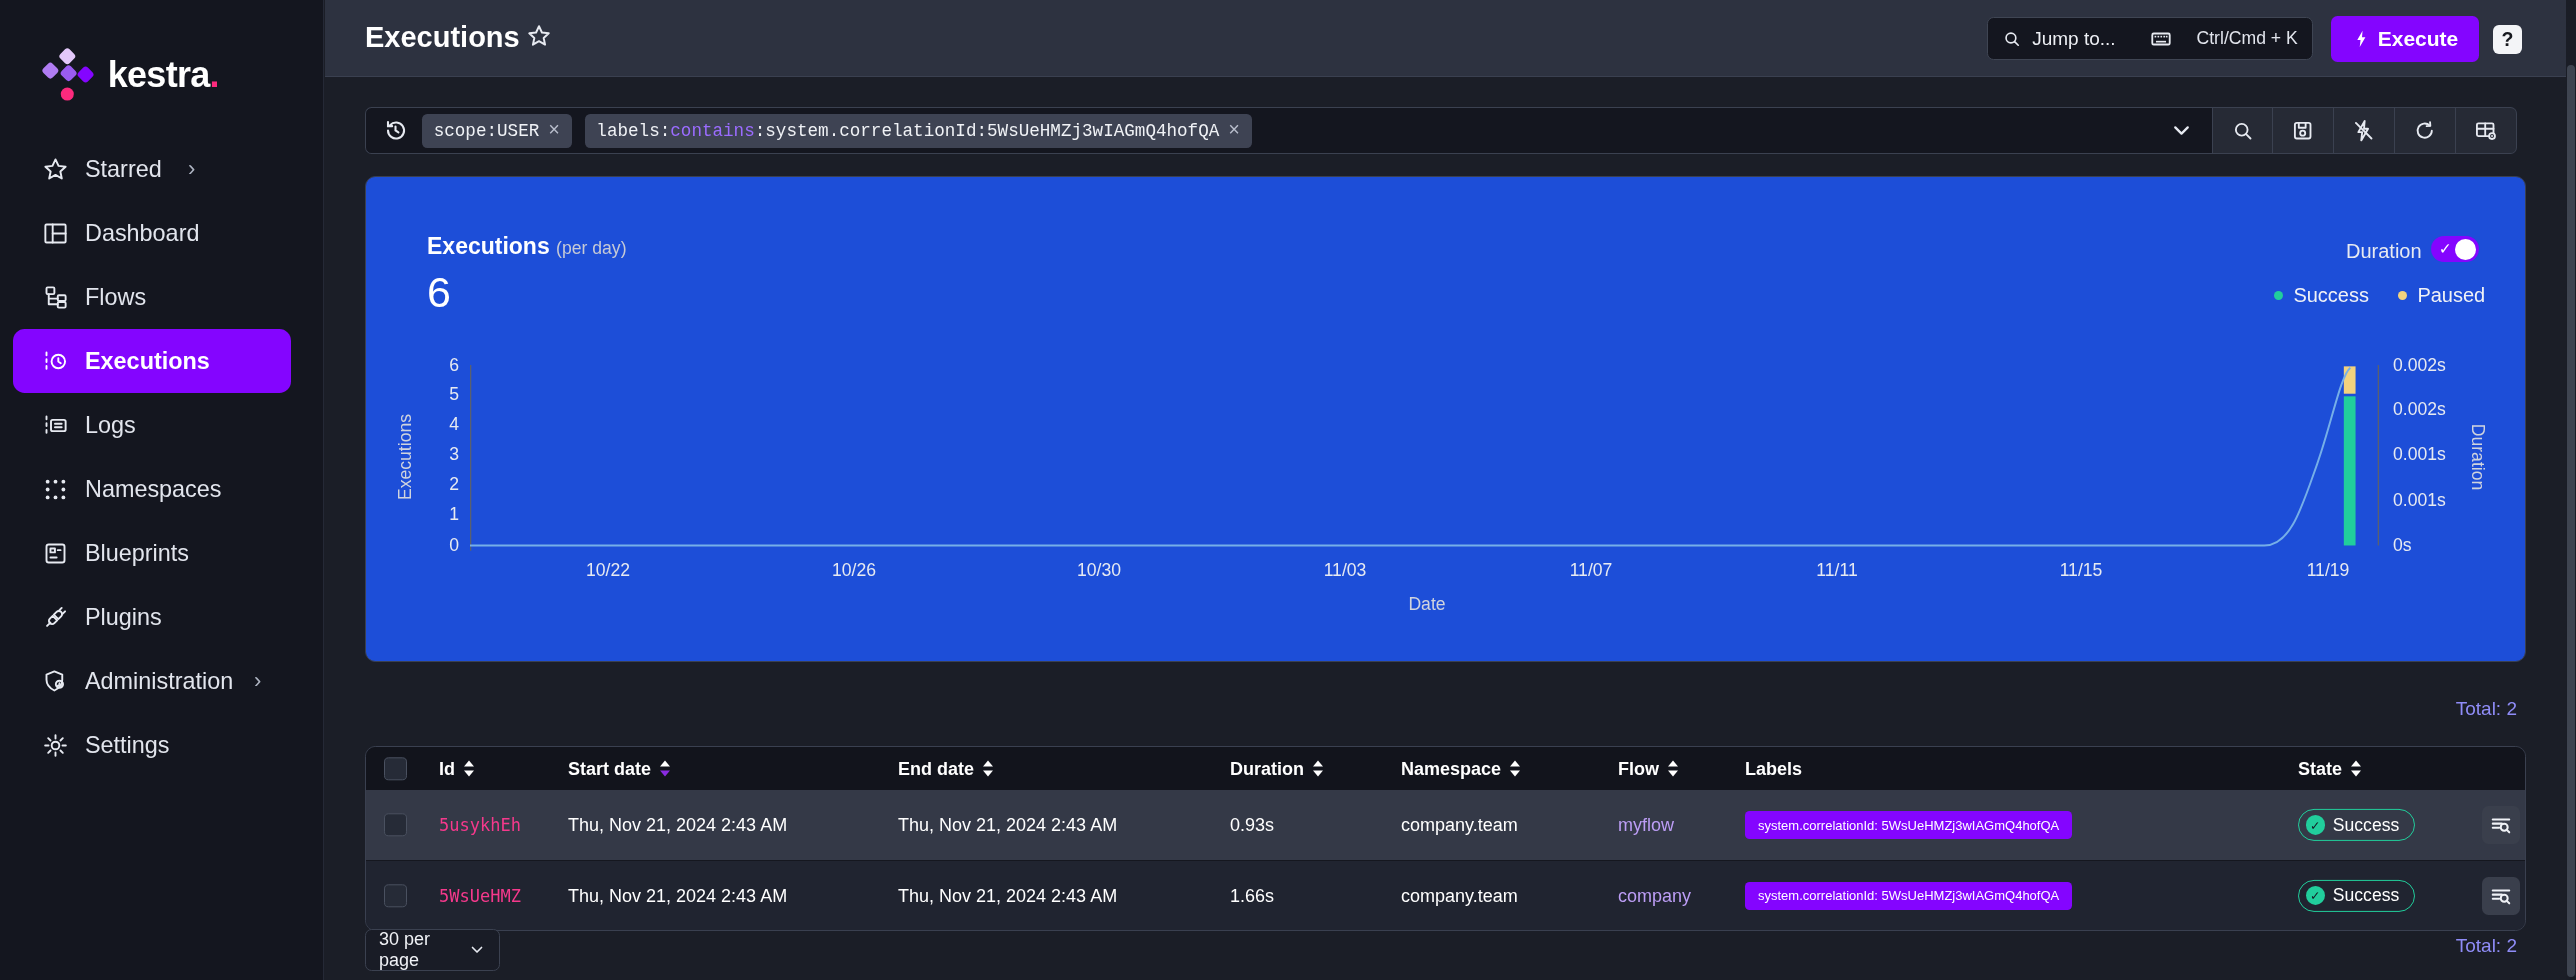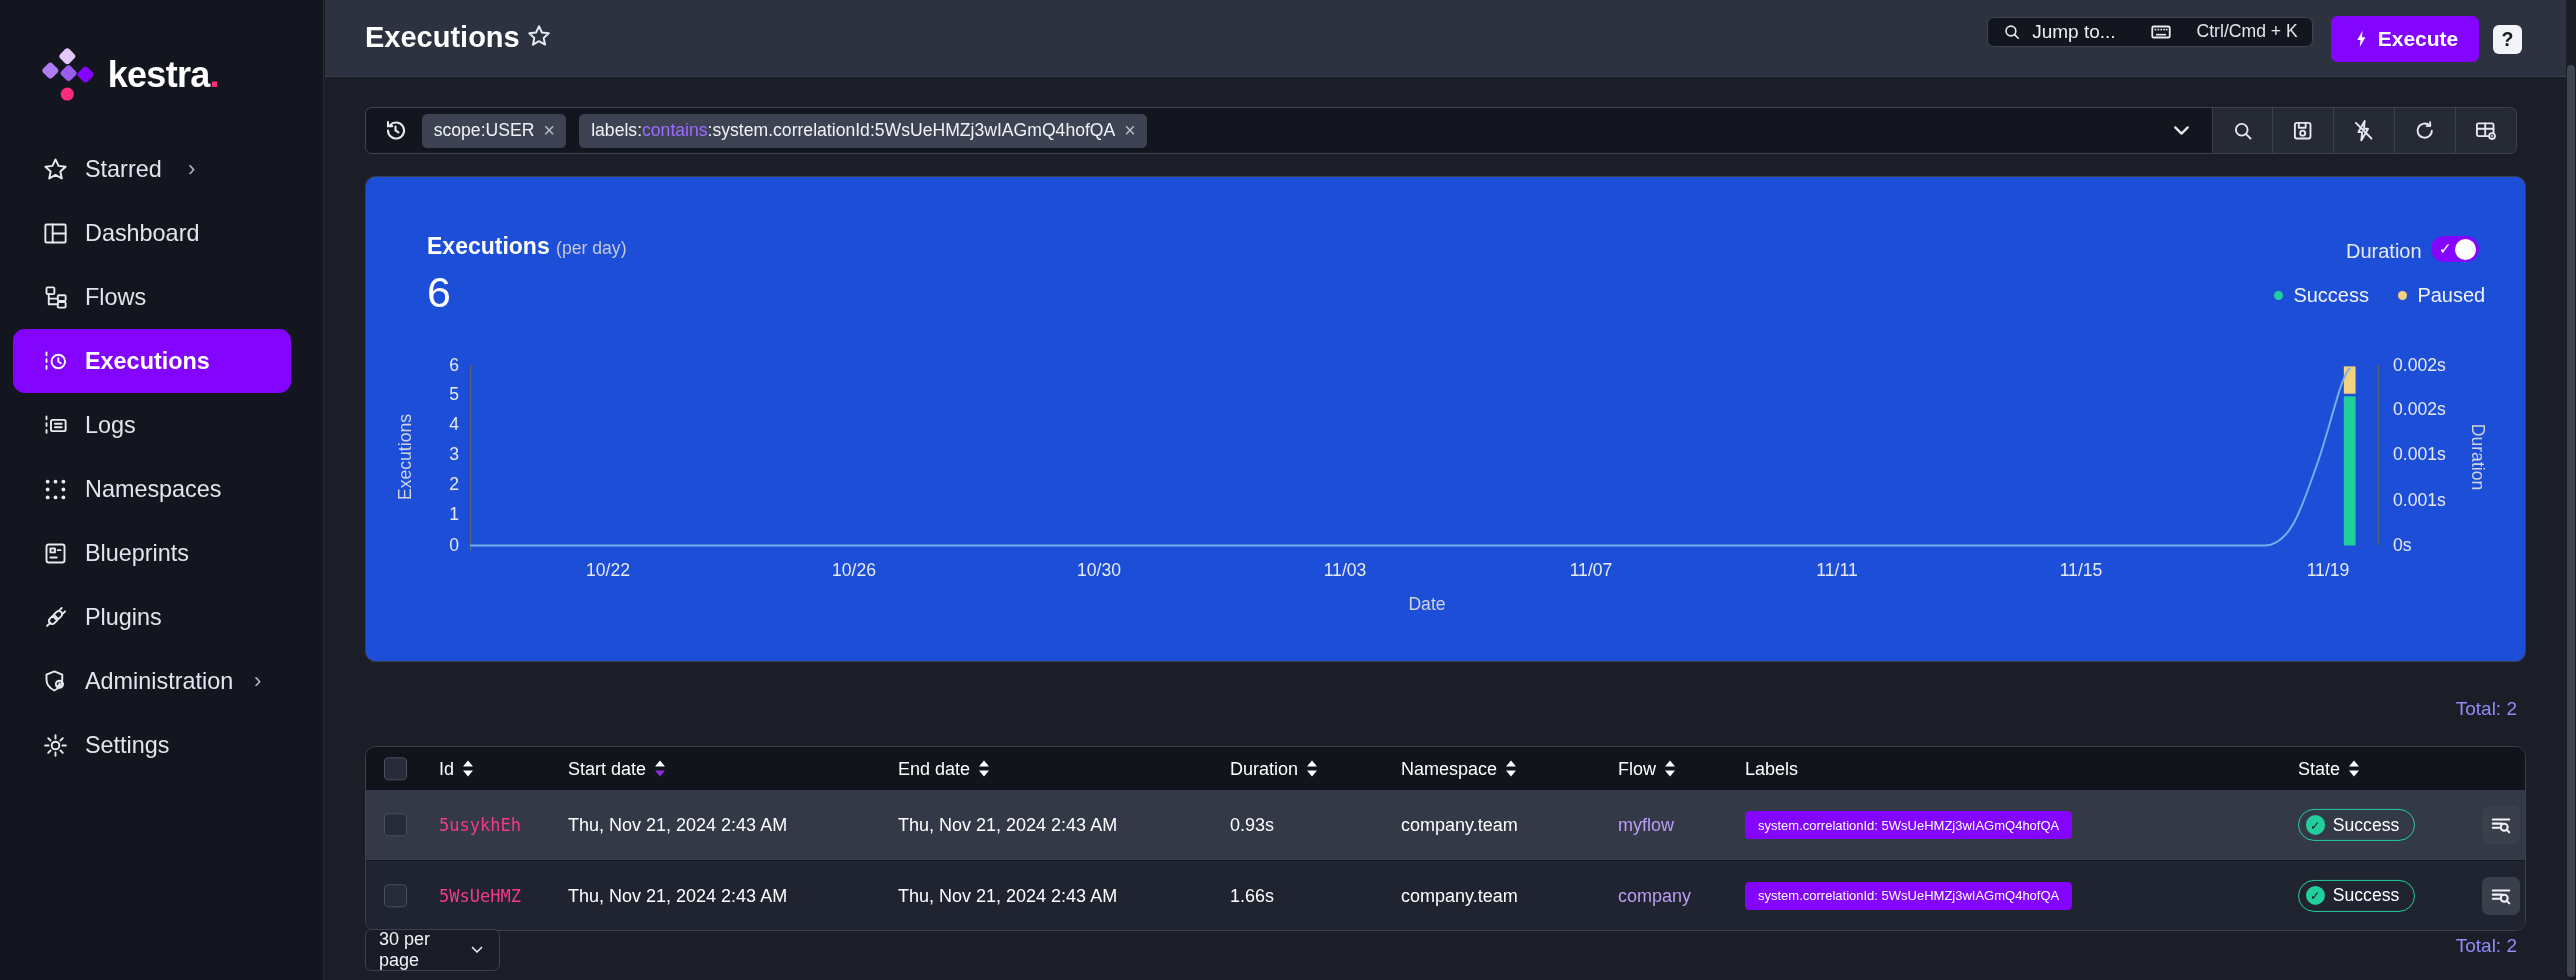--- a/index.html
+++ b/index.html
@@ -21,36 +21,36 @@
   .nav-item.active { background:#8405FF; }
   .nav-item.active .nav-label { color:#fff; font-weight:bold; }
   .nav-icon svg { width:27px; height:27px; stroke:#E7EAF1; stroke-width:1.7; fill:none; stroke-linecap:round; stroke-linejoin:round; }
   .nav-item.active .nav-icon svg { stroke:#fff; }
 
   
   .topbar { position:absolute; left:325px; top:0; width:2251px; height:77px; background:#2D3240; border-bottom:1.3px solid #3A4050; }
   .page-title { position:absolute; left:40px; top:21px; font-size:29px; font-weight:bold; }
   .title-star { position:absolute; left:201px; top:23.4px; width:29px; height:29px; cursor:pointer; }
   .title-star svg { width:26px; height:26px; stroke:#E7EAF1; stroke-width:1.8; fill:none; stroke-linejoin:round; }
-  .jump-box { position:absolute; left:1662px; top:17px; width:326px; height:30px; background:#14161F; border:1.3px solid #3F4553; border-radius:6.5px; display:flex; align-items:center; padding:0 14.3px; gap:10.4px; cursor:text; }
+  .jump-box { position:absolute; left:1662px; top:17px; width:326px; height:43px; background:#14161F; border:1.3px solid #3F4553; border-radius:6.5px; display:flex; align-items:center; padding:0 14.3px; gap:10.4px; cursor:text; }
   .jump-box svg { width:19.5px; height:19.5px; stroke:#E7EAF1; stroke-width:2; fill:none; stroke-linecap:round; }
   .jump-text { font-size:19px; color:#EDEFF4; flex:0 0 auto; }
   .jump-right { margin-left:auto; display:flex; align-items:flex-start; gap:25px; }
   .jump-shortcut { font-size:17.6px; color:#E2E5ED; }
   .execute-btn { position:absolute; left:2006px; top:15.6px; width:148px; height:46px; background:#8405FF; border-radius:6.5px; display:flex; align-items:center; justify-content:center; gap:6.5px; cursor:pointer; }
   .execute-btn svg { width:19.5px; height:19.5px; fill:#fff; }
   .execute-label { font-size:21px; font-weight:bold; color:#fff; }
   .help-btn { position:absolute; left:2168px; top:25px; width:29px; height:29px; background:#F3F4F7; border-radius:5.9px; color:#16181F; font-size:19.5px; font-weight:bold; display:flex; align-items:center; justify-content:center; cursor:pointer; }
 
   
   .filterbar { position:absolute; left:365px; top:107px; width:2153px; height:47px; display:flex; }
   .filter-input { width:1847px; height:47px; background:#14161F; border:1.3px solid #3B4150; border-right:none; border-radius:6.5px 0 0 6.5px; display:flex; align-items:center; padding:0 17px; gap:13px; }
   .filter-history { width:26px; height:26px; cursor:pointer; flex:0 0 auto; }
   .filter-history svg { width:25px; height:25px; stroke:#E7EAF1; stroke-width:2; fill:none; stroke-linecap:round; }
-  .chip { height:34px; background:#3E4353; border-radius:5.2px; display:flex; align-items:center; padding:0 11.7px; gap:9px; font-size:17.6px; color:#F0F2F6; cursor:pointer; white-space:nowrap; }
+  .chip { height:34px; background:#3E4353; border-radius:5.2px; display:flex; align-items:center; padding:0 11.7px; gap:9px; font-size:17.6px; color:#F0F2F6; cursor:pointer; white-space:nowrap;font-family:Liberation Mono, monospace; }
   .chip .chip-x { color:#B9BECC; font-size:19.5px; cursor:pointer; }
   .chip .op { color:#9B6CFF; }
   .filter-chevron { margin-left:auto; width:26px; height:26px; cursor:pointer; }
   .filter-chevron svg { width:25px; height:25px; stroke:#E7EAF1; stroke-width:2.2; fill:none; stroke-linecap:round; stroke-linejoin:round; }
   .filter-buttons { display:flex; height:47px; }
   .fbtn { width:61px; height:47px; background:#262A35; border:1.3px solid #3B4150; border-left:none; display:flex; align-items:center; justify-content:center; cursor:pointer; }
   .fbtn:first-child { border-left:1.3px solid #3B4150; }
   .fbtn:last-child { border-radius:0 6.5px 6.5px 0; }
   .fbtn svg { width:23.4px; height:23.4px; stroke:#E7EAF1; stroke-width:1.9; fill:none; stroke-linecap:round; stroke-linejoin:round; }
 
@@ -77,21 +77,21 @@
   .rlabel { position:absolute; left:2111px; top:280px; transform:translate(-50%,-50%) rotate(90deg); font-size:17.6px; color:#D0D4DE; }
 
   
   .total-top { position:absolute; left:2322px; top:698px; width:195px; text-align:right; font-size:19px; color:#8F8CF7; }
   .table { position:absolute; left:365px; top:746px; width:2161px; border-radius:10.4px; overflow:hidden; border:0.7px solid #3A4050; }
   .thead { position:relative; height:43px; background:#12141C; }
   .trow { position:relative; height:70px; }
   .trow.r0 { background:#343947; }
   .trow.r1 { background:#202430; border-top:1.3px solid #15171F; }
   .cell { position:absolute; top:50%; transform:translateY(-50%); font-size:18px; white-space:nowrap; display:flex; align-items:center; }
-  .th { font-weight:normal; cursor:pointer; }
+  .th { font-weight:bold; cursor:pointer; }
   .c-check { left:18px; } .c-id { left:73px; } .c-start { left:202px; } .c-end { left:532px; }
   .c-dur { left:864px; } .c-ns { left:1035px; } .c-flow { left:1252px; } .c-labels { left:1379px; }
   .c-state { left:1932px; } .c-act { left:2116px; }
   .sort { display:inline-flex; flex-direction:column; gap:3.3px; margin-left:9px; }
   .tri { width:0; height:0; border-left:5.2px solid transparent; border-right:5.2px solid transparent; }
   .tri.up { border-bottom:6.5px solid #fff; }
   .tri.down { border-top:6.5px solid #fff; }
   .tri.down.active { border-top-color:#8A2BE2; }
   .checkbox { width:23.4px; height:23.4px; border:1.3px solid #4A5160; border-radius:4.6px; background:#262B37; cursor:pointer; }
   .id-link { font-family:"DejaVu Sans Mono", monospace; font-size:17px; color:#F5398C; cursor:pointer; }

